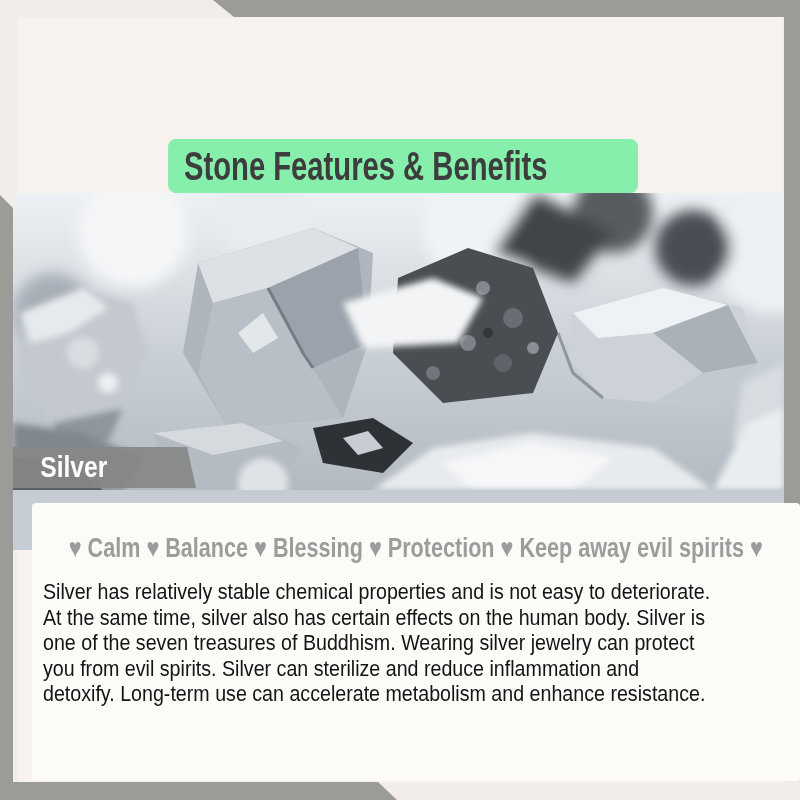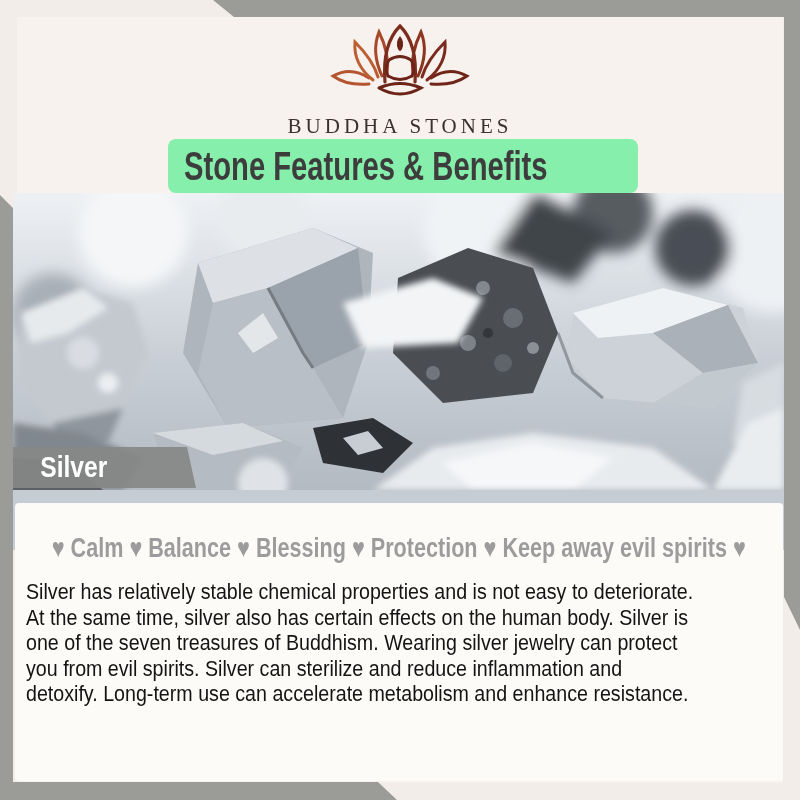--- a/index.html
+++ b/index.html
@@ -48,21 +48,21 @@
     clip-path:polygon(0 0,174px 0,183px 100%,0 100%);
     display:flex;align-items:center;
   }
   .photo-label{
     color:#ffffff;font-size:29px;font-weight:bold;white-space:nowrap;
     transform:scaleX(0.85);transform-origin:left center;
     padding-left:32px;
   }
   
   .content-box{
-    position:absolute;left:15px;top:503px;width:768px;height:278px;
+    position:absolute;left:32px;top:503px;width:768px;height:278px;
     background:#fdfbf8;border-radius:4px;
   }
   .features-row{
     position:absolute;left:0;top:30px;width:768px;
     display:flex;justify-content:center;
   }
   .features-line{
     font-size:27px;font-weight:bold;color:#9c9c9c;white-space:nowrap;
     transform:scaleX(0.80);transform-origin:center center;
   }
@@ -166,43 +166,20 @@
     <div class="photo-label-badge">
       <span class="photo-label">Silver</span>
     </div>
   </div>
 
   <svg class="frame-layer" viewBox="0 0 800 800">
     <polygon points="213,0 800,0 800,630 784,597 784,17 234,17" fill="#9b9b98"></polygon>
     <polygon points="0,195 13,208 13,782 378,782 397,800 0,800" fill="#9b9b98"></polygon>
   </svg>
 
-  <div class="logo-block">
-    <svg width="150" height="92" viewBox="0 0 150 92">
-      <g fill="none" stroke-linecap="round">
-
-        <path d="M44,58 Q26,46 8,56 Q22,66 44,64" stroke="#b5552f" stroke-width="3"></path>
-        <path d="M106,58 Q124,46 142,56 Q128,66 106,64" stroke="#6f2619" stroke-width="3"></path>
-
-        <path d="M48,60 Q28,44 30,22 Q48,40 53,57" stroke="#bb5f33" stroke-width="3"></path>
-        <path d="M102,60 Q122,44 120,22 Q102,40 97,57" stroke="#7a2b1e" stroke-width="3"></path>
-
-        <path d="M57,56 Q46,32 54,12 Q65,34 62,54" stroke="#a8492a" stroke-width="3"></path>
-        <path d="M93,56 Q104,32 96,12 Q85,34 88,54" stroke="#8c3520" stroke-width="3"></path>
-
-        <path d="M60,62 Q57,24 75,6 Q93,24 90,62" stroke="#7c2d1d" stroke-width="3.2"></path>
-
-        <path d="M75,16 Q80,22 77,29 Q75,33 73,29 Q70,22 75,16" fill="#6d2418" stroke="none"></path>
-        <path d="M64,40 Q75,33 86,40 Q91,48 87,56 M64,40 Q59,48 63,56" stroke="#6d2418" stroke-width="2.8"></path>
-        <path d="M63,56 Q75,63 87,56" stroke="#6d2418" stroke-width="2.8"></path>
-        <path d="M54,68 Q75,59 96,68 Q75,80 54,68" stroke="#6d2418" stroke-width="3"></path>
-      </g>
-    </svg>
-    <div class="brand-name">BUDDHA STONES</div>
-  </div>
 
   <div class="header-box">
     <div class="page-title">Stone Features &amp; Benefits</div>
   </div>
 
   <div class="content-box">
     <div class="features-row">
       <div class="features-line">♥ Calm ♥ Balance ♥ Blessing ♥ Protection ♥ Keep away evil spirits ♥</div>
     </div>
     <div class="description">Silver has relatively stable chemical properties and is not easy to deteriorate.

